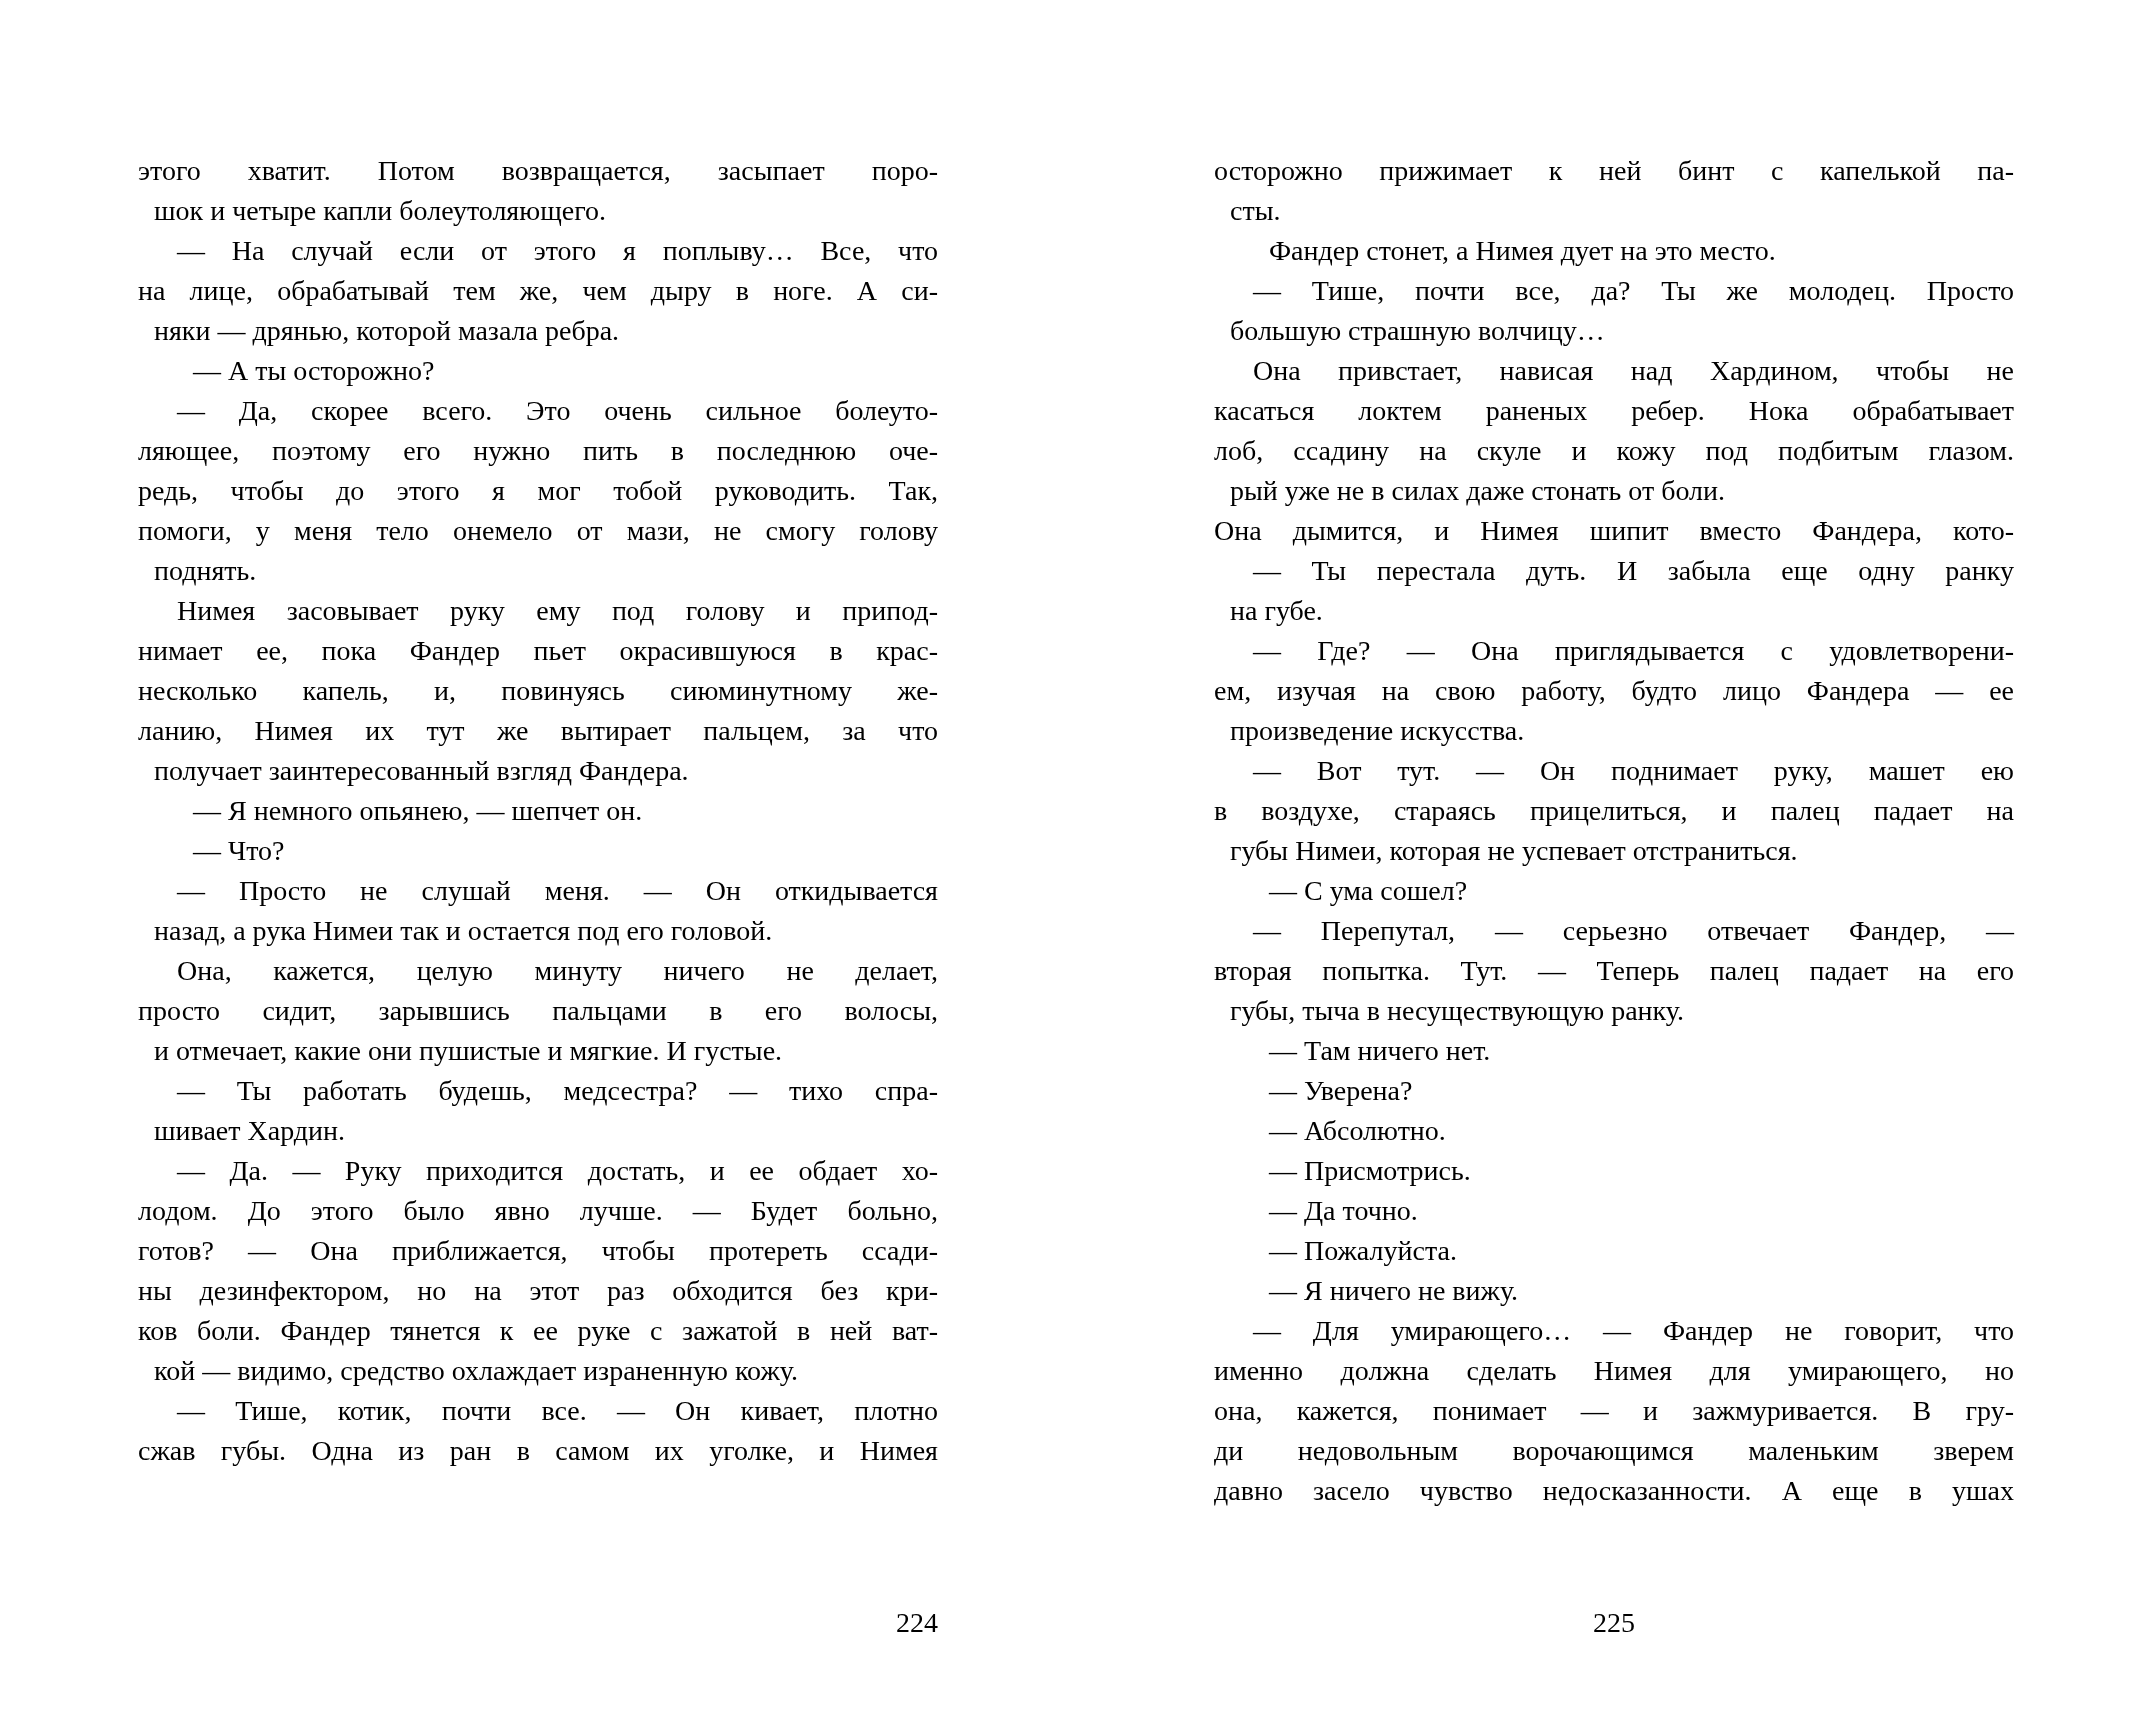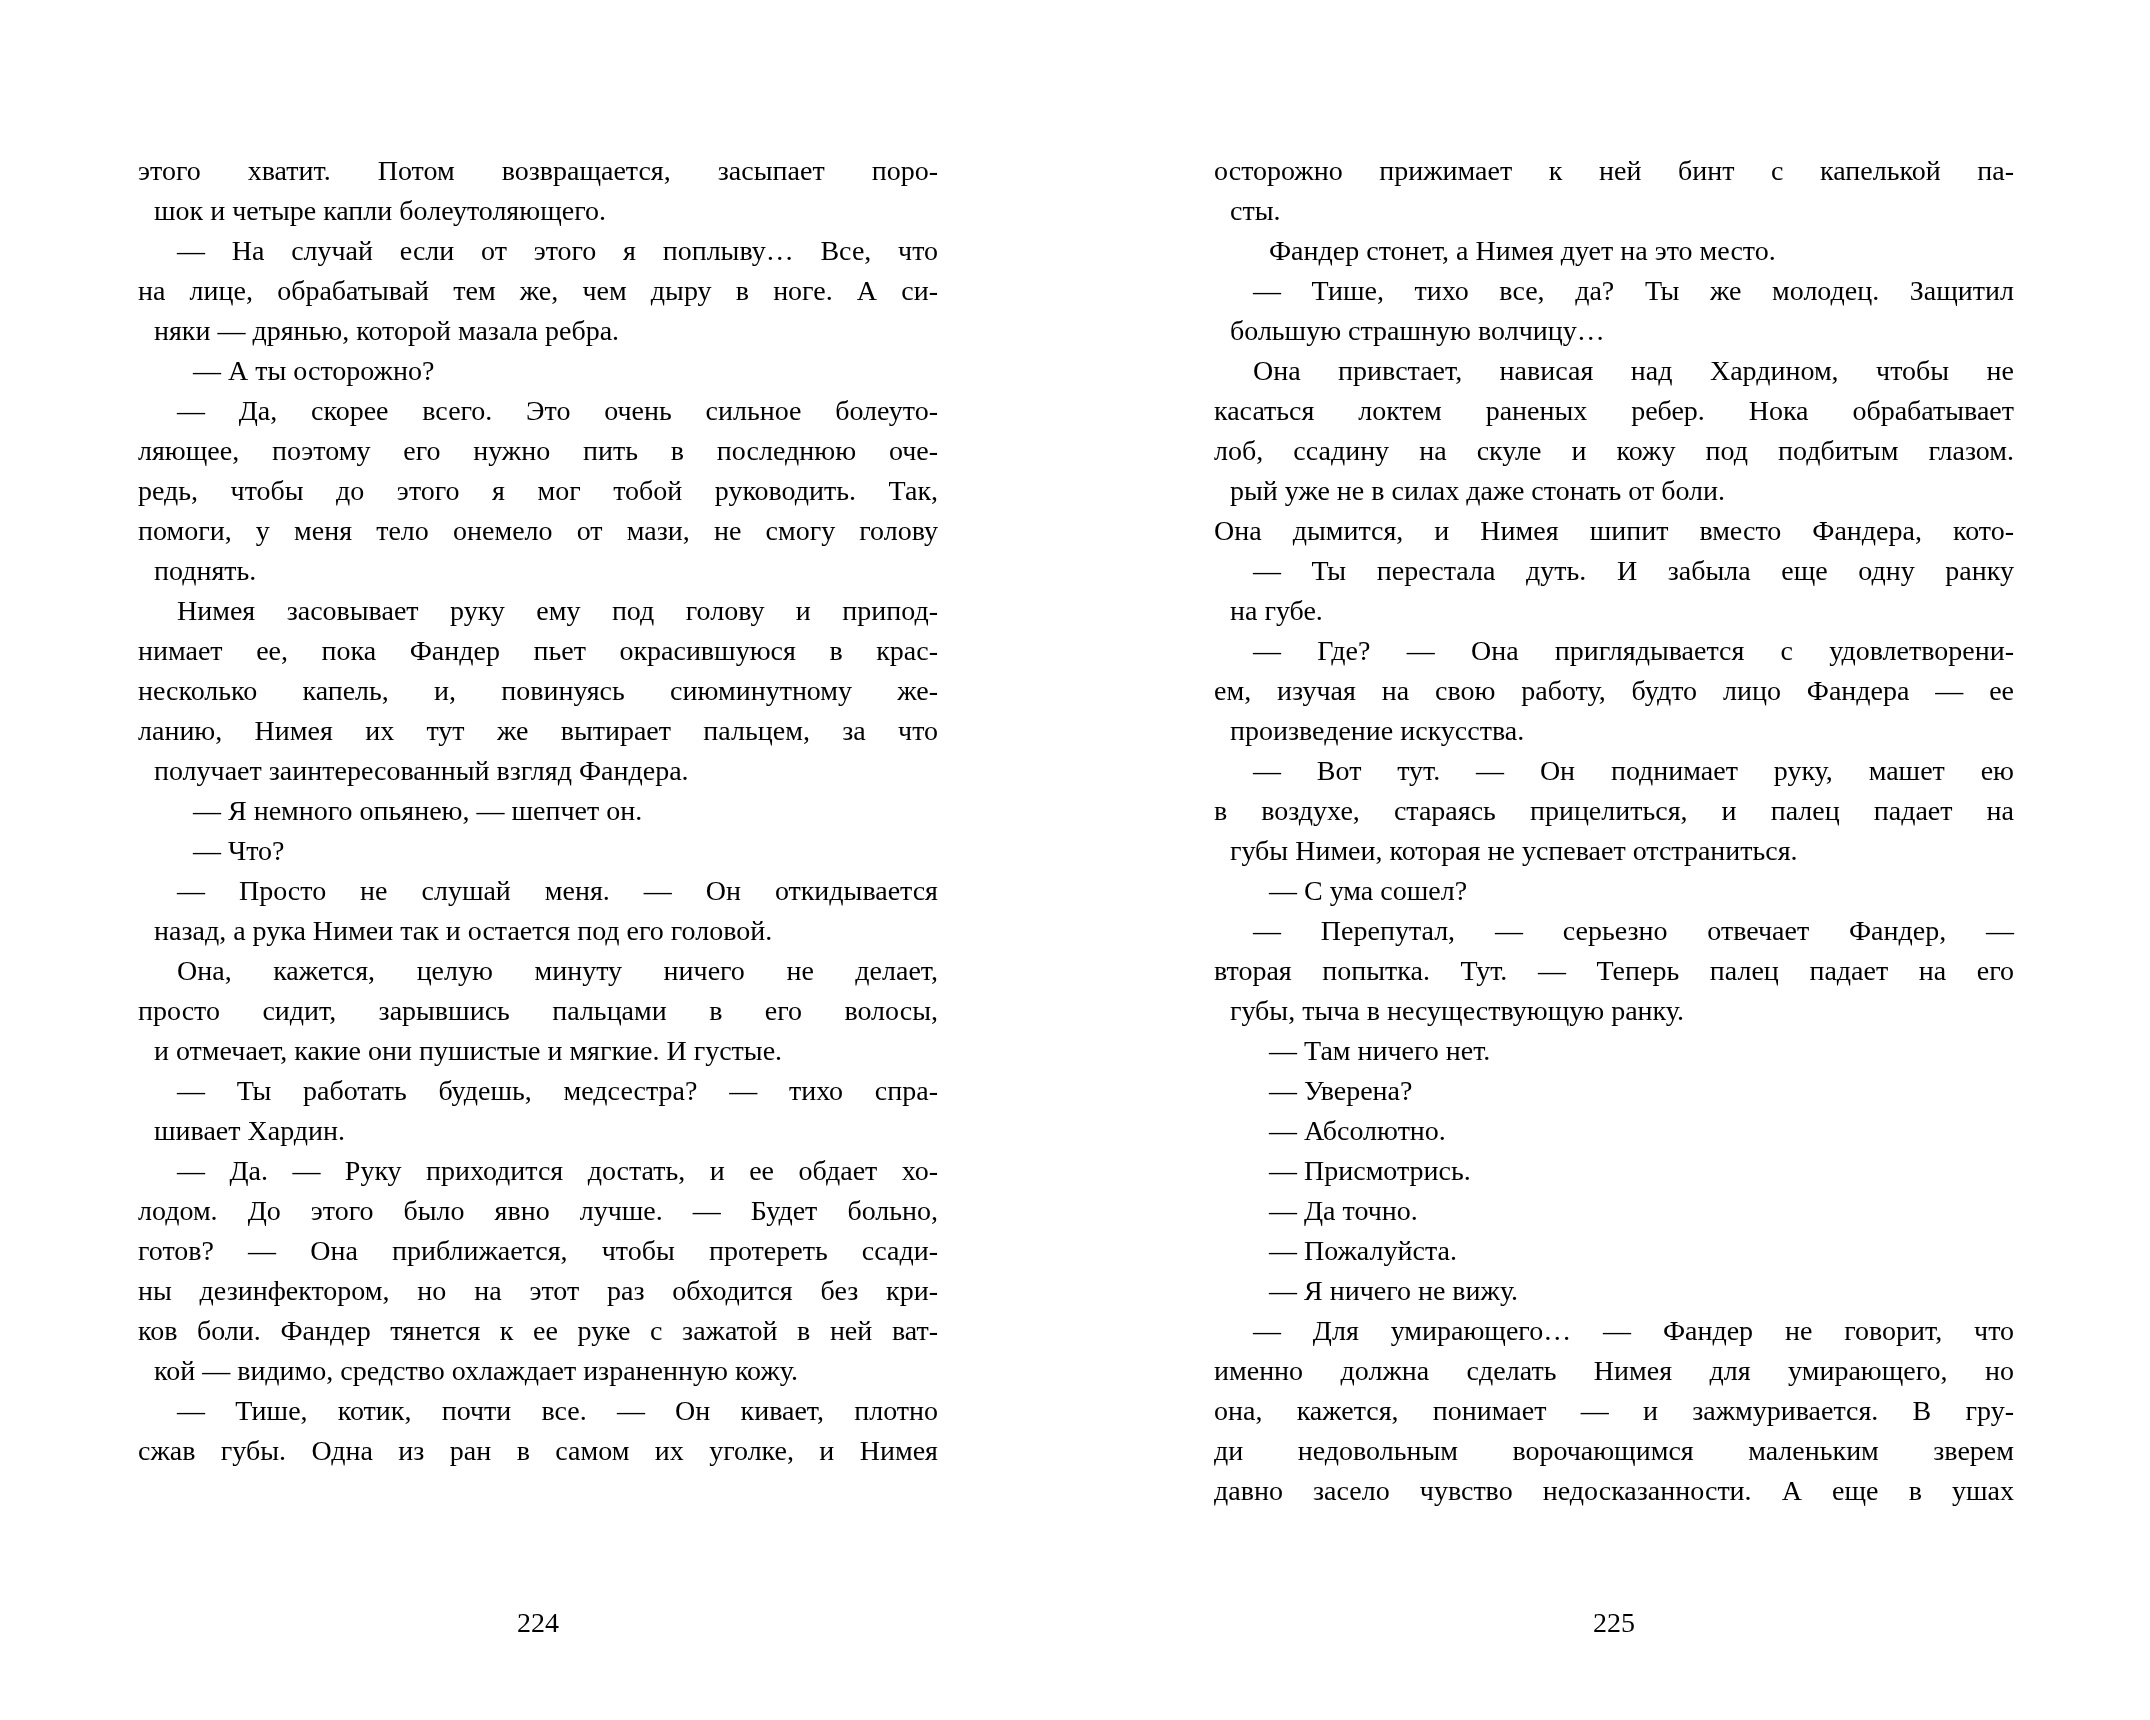--- a/index.html
+++ b/index.html
@@ -42,21 +42,21 @@
   }
   .pagenum {
     position: absolute;
     top: 1608px;
     width: 800px;
     height: 29px;
     line-height: 29px;
     font-size: 28px;
     text-align: center;
   }
-  #pagenum-left  { left: 138px; }
+  #pagenum-left  { left: 138px; text-align: right; }
   #pagenum-right { left: 1214px; }
   #wolf {
     position: absolute;
     left: 2016px;
     top: 1529px;
     width: 117px;
     height: 169px;
   }
 </style>
 </head>
@@ -97,21 +97,21 @@
       <div class="line">ков боли. Фандер тянется к ее руке с зажатой в ней ват-</div>
       <div class="line last">кой — видимо, средство охлаждает израненную кожу.</div>
       <div class="line ind">— Тише, котик, почти все. — Он кивает, плотно</div>
       <div class="line">сжав губы. Одна из ран в самом их уголке, и Нимея</div>
     </div>
 
   <div id="right-col" class="text-col">
       <div class="line">осторожно прижимает к ней бинт с капелькой па-</div>
       <div class="line last">сты.</div>
       <div class="line ind last">Фандер стонет, а Нимея дует на это место.</div>
-      <div class="line ind">— Тише, тихо все, да? Ты же молодец. Защитил</div>
+      <div class="line ind">— Тише, почти все, да? Ты же молодец. Просто</div>
       <div class="line last">большую страшную волчицу…</div>
       <div class="line ind">Она привстает, нависая над Хардином, чтобы не</div>
       <div class="line">касаться локтем раненых ребер. Нока обрабатывает</div>
       <div class="line">лоб, ссадину на скуле и кожу под подбитым глазом.</div>
       <div class="line last">рый уже не в силах даже стонать от боли.</div>
       <div class="line">Она дымится, и Нимея шипит вместо Фандера, кото-</div>
       <div class="line ind">— Ты перестала дуть. И забыла еще одну ранку</div>
       <div class="line last">на губе.</div>
       <div class="line ind">— Где? — Она приглядывается с удовлетворени-</div>
       <div class="line">ем, изучая на свою работу, будто лицо Фандера — ее</div>

